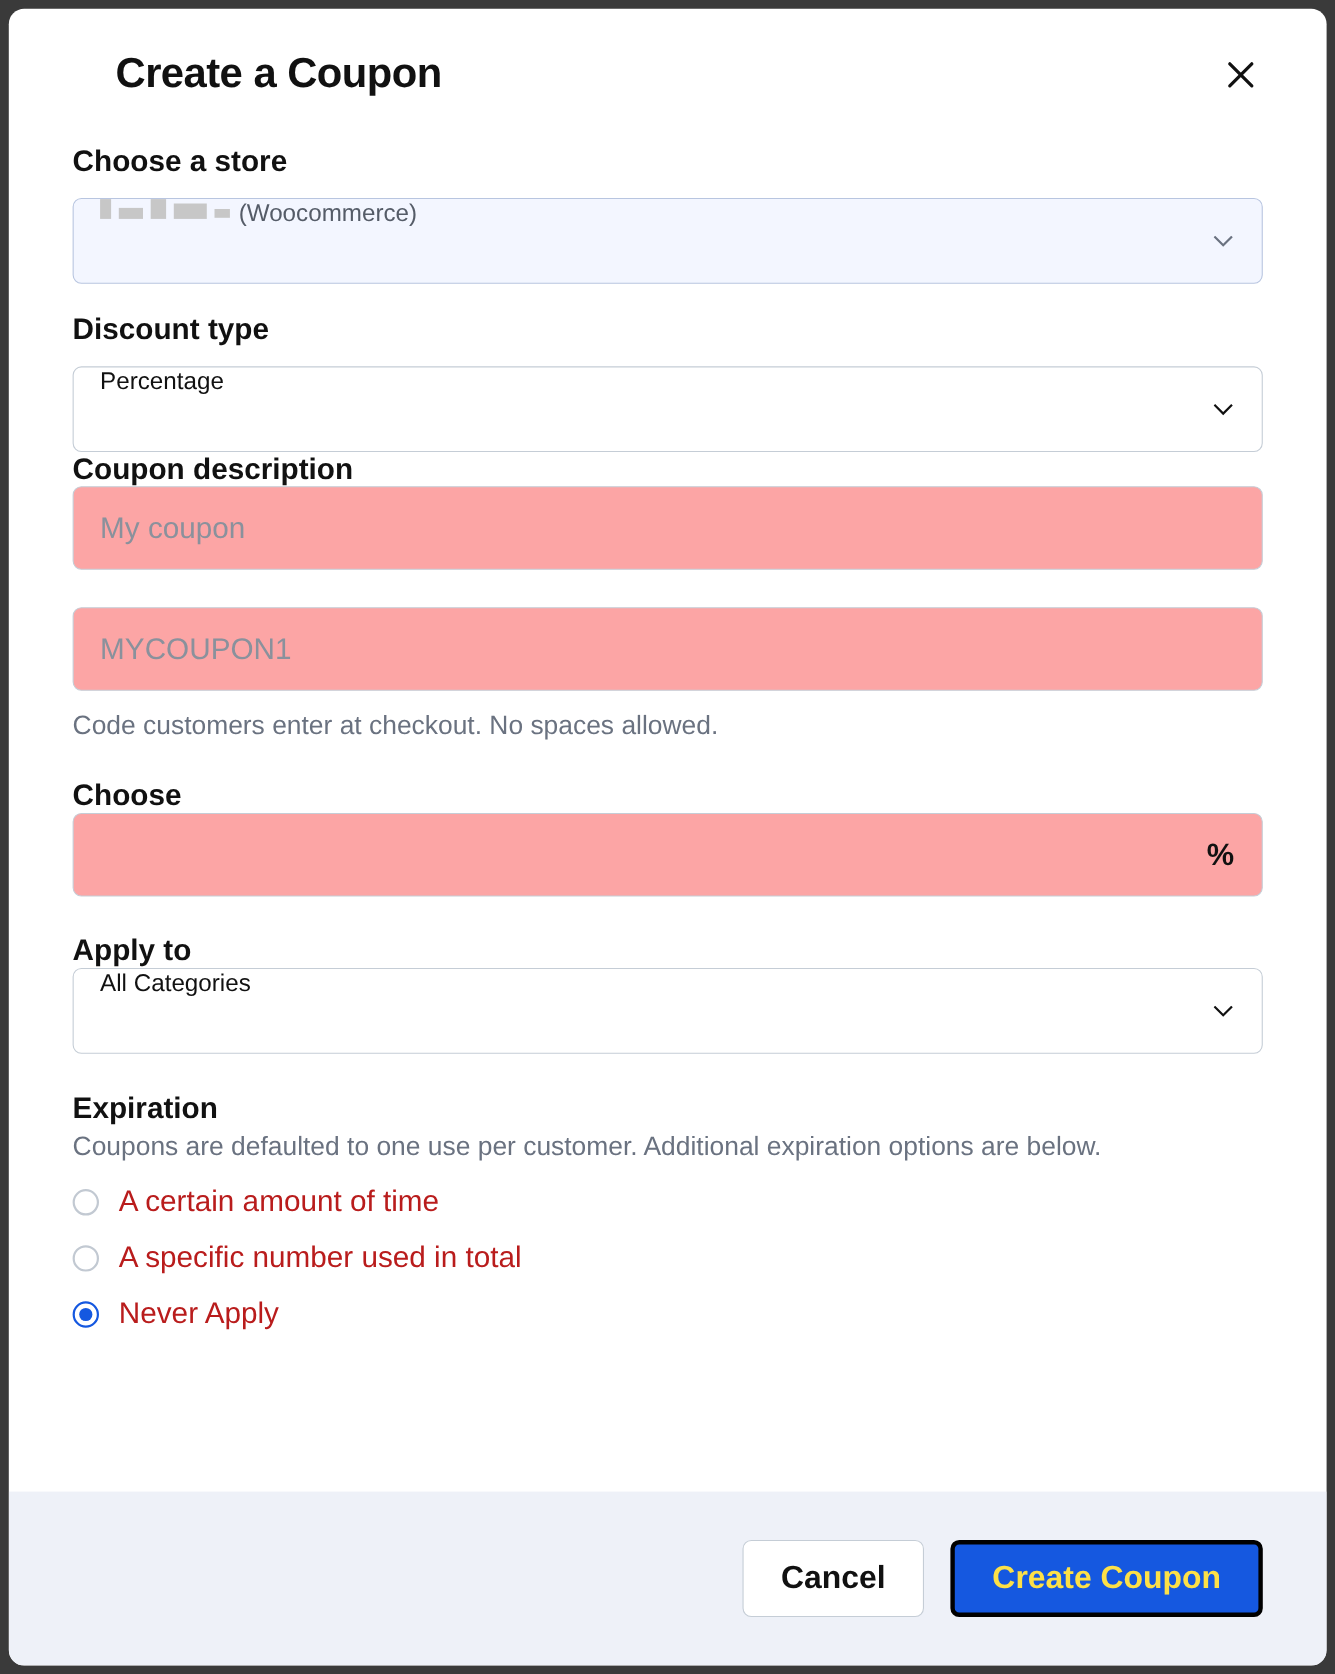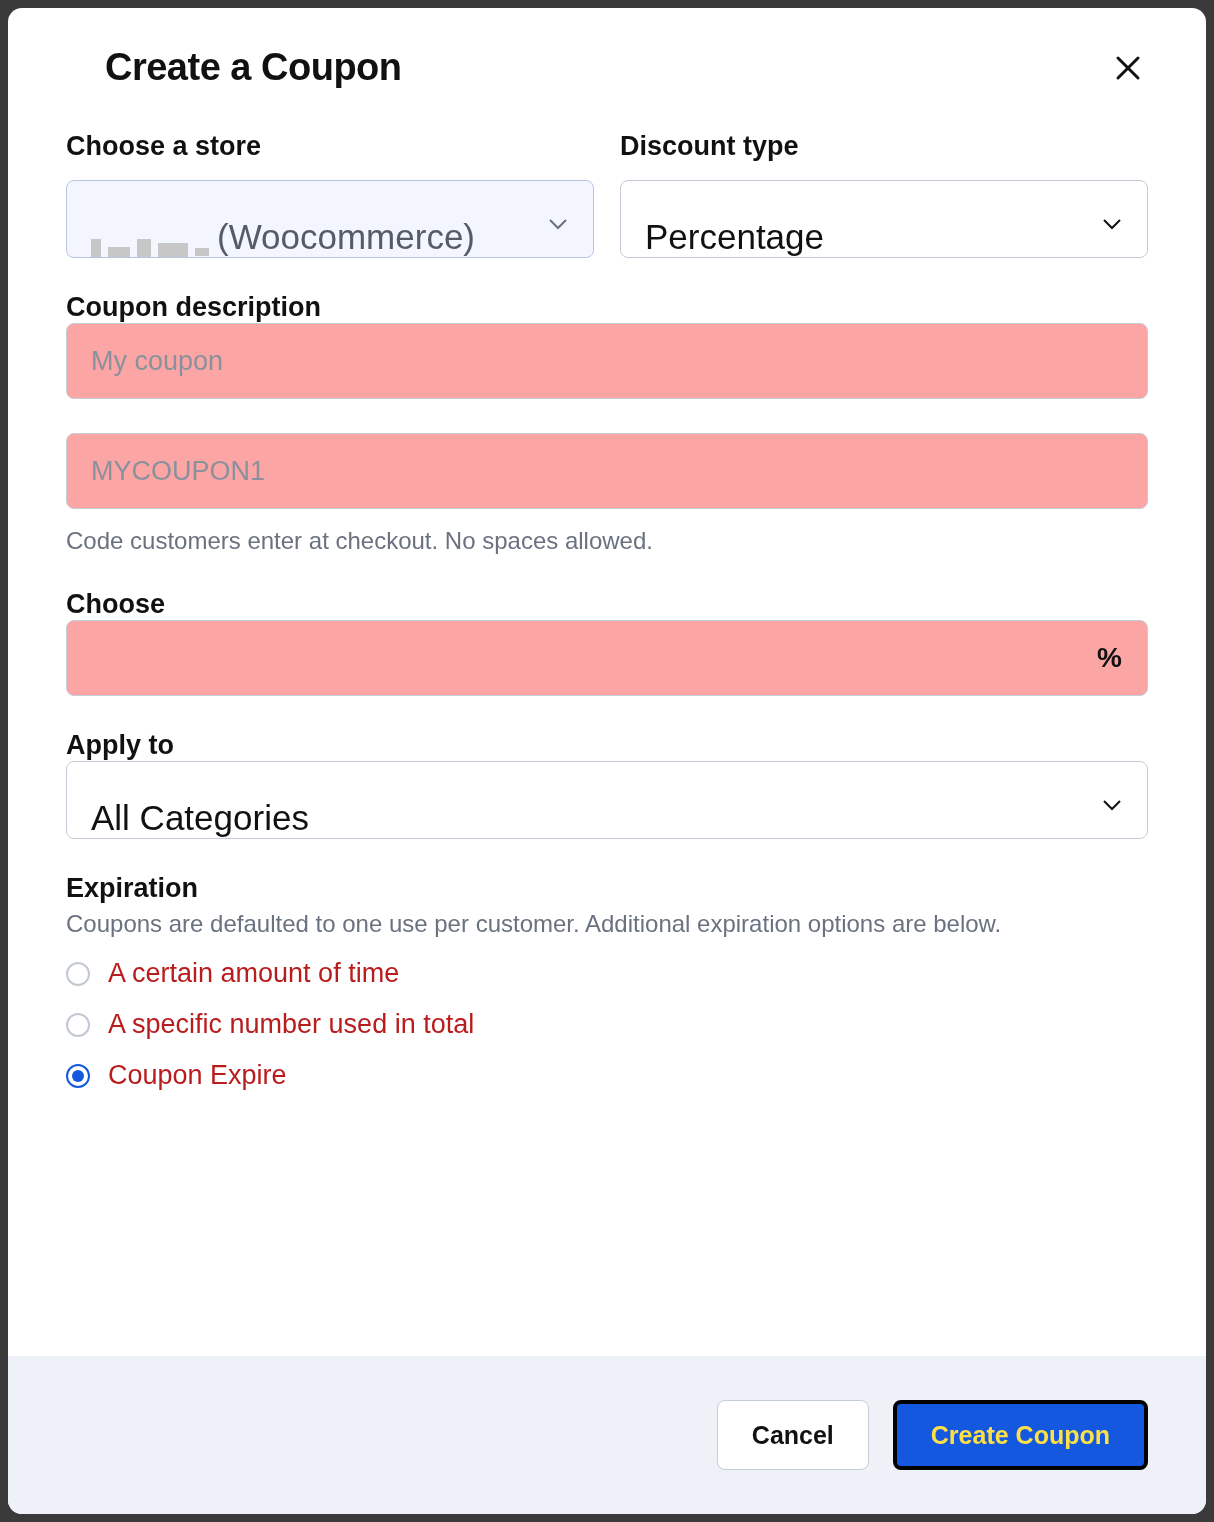--- a/index.html
+++ b/index.html
@@ -40,37 +40,37 @@
   .close-btn {
     width: 40px; height: 40px;
     display: flex; align-items: center; justify-content: center;
     cursor: pointer;
     background: none; border: none;
   }
   .close-btn svg { width: 30px; height: 30px; }
   .two-col {
     display: flex;
     gap: 26px;
-    margin-bottom: 34px;
+    flex-direction: column;
   }
   .col { flex: 1; display: flex; flex-direction: column; }
   .field-label {
     font-size: 27px;
     font-weight: 600;
     color: #111;
     margin-bottom: 18px;
   }
   .select-box {
     height: 78px;
     border: 1px solid #c5cdd6;
     border-radius: 8px;
     display: flex;
-    align-items: flex-end;
+    align-items: flex-start;
     padding: 0 24px;
-    font-size: 35px;
+    font-size: 22px;
     color: #111;
     position: relative;
     cursor: pointer;
     background: #fff;
   }
   .select-box.store {
     background: #f3f6ff;
     border-color: #b8c5e0;
     color: #555c68;
   }
@@ -166,21 +166,21 @@
     background: #eef1f8;
     padding: 44px 58px;
     display: flex;
     justify-content: flex-end;
     gap: 24px;
   }
   .btn {
     height: 70px;
     padding: 4px 34px;
     border-radius: 8px;
-    font-size: 25px;
+    font-size: 29px;
     font-weight: 600;
     cursor: pointer;
     display: flex;
     align-items: center;
     justify-content: center;
   }
   .btn-secondary {
     background: #fff;
     border: 1px solid #c5cdd6;
     color: #111;
@@ -276,21 +276,21 @@
         <div class="radio-item">
           <span class="radio-circle"></span>
           <span class="radio-label">A certain amount of time</span>
         </div>
         <div class="radio-item">
           <span class="radio-circle"></span>
           <span class="radio-label">A specific number used in total</span>
         </div>
         <div class="radio-item">
           <span class="radio-circle selected"></span>
-          <span class="radio-label">Coupon Expire</span>
+          <span class="radio-label">Never Apply</span>
         </div>
       </div>
     </div>
 
   </div>
 
   <div class="modal-footer">
     <button class="btn btn-secondary">Cancel</button>
     <button class="btn btn-primary">Create Coupon</button>
   </div>

